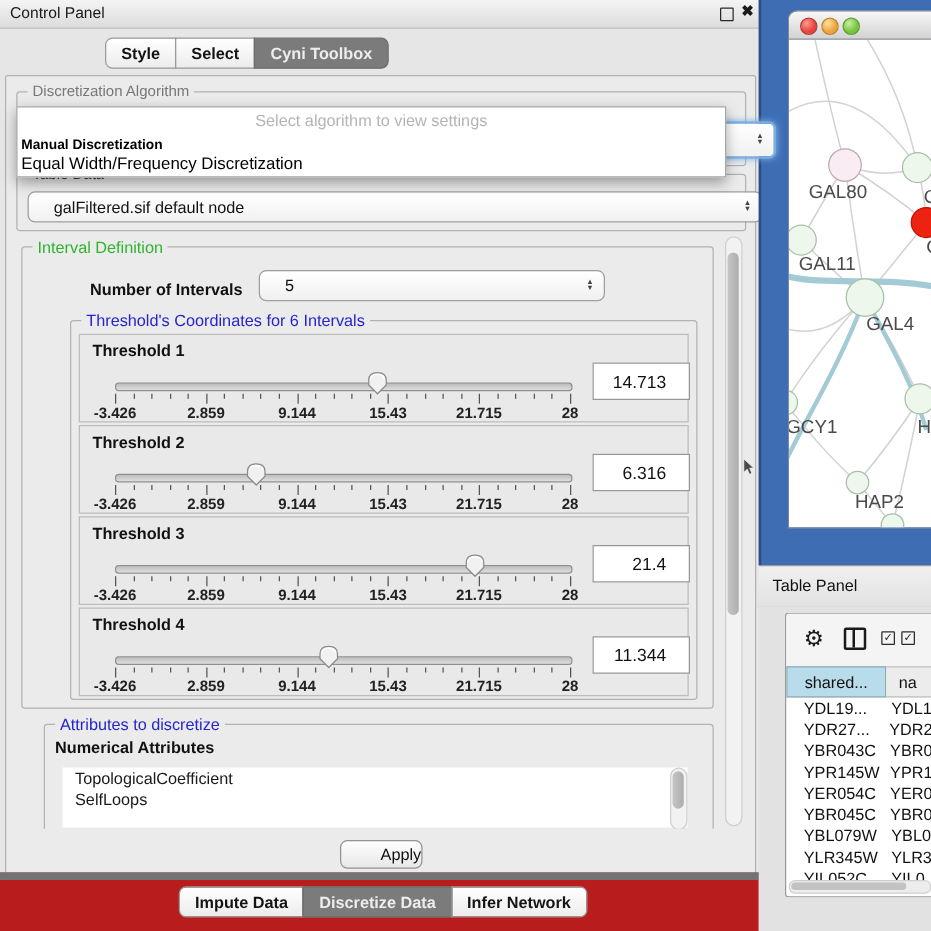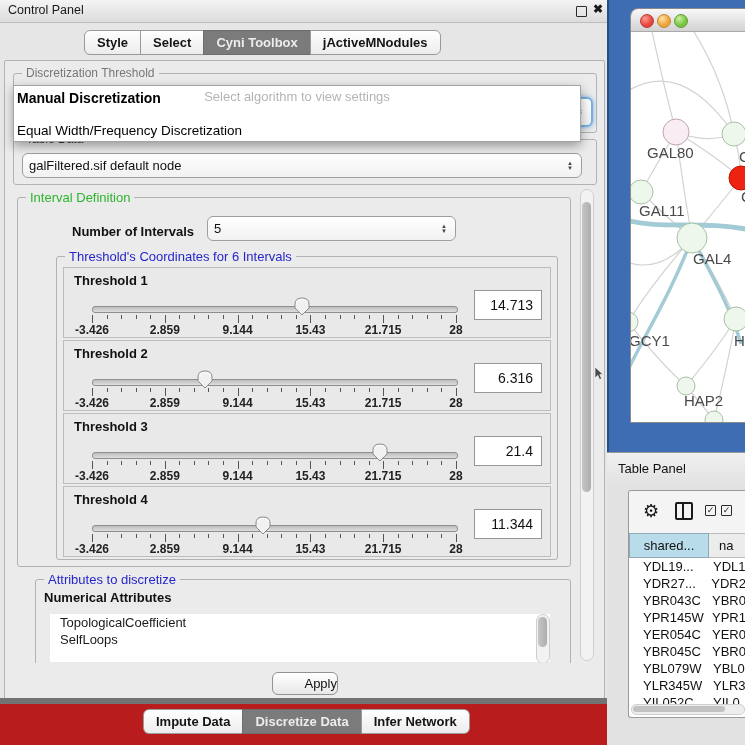--- a/index.html
+++ b/index.html
@@ -26,49 +26,49 @@
     background:#ebebeb;border:1px solid #b3b3b3;border-radius:2px;}
 
   .group{position:absolute;border:1px solid #b2b2b2;border-radius:3px;}
   .group-label{position:absolute;top:-8px;left:8px;background:#ebebeb;padding:0 4px;
     font-size:12px;color:#333;white-space:nowrap;}
   .gl-green{color:#2db52d;font-size:13px;}
   .gl-blue{color:#2525cc;font-size:13px;}
   .gl-faded{color:#777;}
 
   .combo{position:absolute;background:linear-gradient(#ffffff,#f1f1f1);border:1px solid #9f9f9f;
-    border-radius:6px;display:flex;align-items:center;padding:0 6px;font-size:13px;color:#111;}
+    border-radius:6px;display:flex;align-items:center;padding:0 20px;font-size:13px;color:#111;}
   .combo .spin{position:absolute;right:8px;top:50%;transform:translateY(-50%);
     display:flex;flex-direction:column;font-size:6px;line-height:5px;color:#444;}
   #algo-combo{left:16px;top:36px;width:556px;height:26px;border:2px solid #79aee3;
     box-shadow:0 0 5px #79aee3;z-index:10;}
 
   #algo-popup{position:absolute;left:8px;top:24px;width:566px;height:55px;background:#ffffff;
     border:1px solid #a4a4a4;box-shadow:0 4px 10px rgba(0,0,0,0.35);z-index:30;}
   #algo-prompt{position:absolute;left:0;top:3px;width:100%;text-align:center;color:#b4b4b4;font-size:13px;}
-  #algo-opt1{position:absolute;left:3px;top:4px;font-weight:bold;font-size:14px;color:#000;}
+  #algo-opt1{position:absolute;left:3px;top:24px;font-weight:bold;font-size:11px;color:#000;}
   #algo-opt2{position:absolute;left:3px;top:37px;font-size:13.5px;color:#000;}
 
   
   #scrollarea{position:absolute;left:8px;top:126px;width:582px;height:476px;overflow:hidden;}
   .vscroll{position:absolute;background:#f2f2f2;border:1px solid #cfcfcf;border-radius:7px;}
   .vthumb{position:absolute;left:1px;width:9px;background:linear-gradient(90deg,#c6c6c6,#adadad);border-radius:5px;}
   .thr-box{position:absolute;left:6px;width:486px;height:69px;background:#e9e9e9;
     border:1px solid #bcbcbc;}
   .thr-label{position:absolute;left:10px;top:5px;font-weight:bold;font-size:13px;}
   .thr-track{position:absolute;left:28px;top:38px;width:364px;height:5px;
     background:linear-gradient(#bdbdbd,#dedede);border:1px solid #8f8f8f;border-radius:3px;}
   .thr-thumb{position:absolute;top:29px;width:16px;height:19px;}
   .thr-ticks{position:absolute;left:28px;top:47px;width:364px;height:9px;}
   .tick{position:absolute;top:0;width:1px;height:4px;background:#555;}
   .tick.major{height:8px;}
   .thr-labels{position:absolute;left:28px;top:55px;width:364px;height:12px;}
   .tlabel{position:absolute;transform:translateX(-50%);font-size:12px;font-weight:bold;color:#222;white-space:nowrap;}
   .thr-value{position:absolute;left:410px;top:22px;width:58px;height:28px;background:#fff;
-    border:1px solid #979797;font-size:14px;line-height:28px;text-align:right;padding-right:8px;box-sizing:content-box;}
+    border:1px solid #979797;font-size:14px;line-height:28px;text-align:right;padding-right:18px;box-sizing:content-box;}
 
   #attr-list{position:absolute;left:14px;top:34px;width:500px;height:48px;background:#fff;overflow:hidden;}
   .attr-item{display:block;padding-left:10px;line-height:17px;font-size:13px;color:#1a1a1a;}
 
   .push-btn{position:absolute;background:linear-gradient(#ffffff,#e7e7e7);border:1px solid #939393;
     border-radius:6px;text-align:right;font-size:13px;line-height:21px;}
 
   #bottom-strip{position:absolute;left:0;top:698px;width:607px;height:47px;background:#b91c1c;
     border-top:6px solid #737373;}
 
@@ -126,29 +126,26 @@
     <div id="top-tabs" class="tabrow" style="left:84px;top:30px;">
         <div class="tab">
           <span>Style</span>
         </div>
         <div class="tab">
           <span>Select</span>
         </div>
         <div class="tab selected">
           <span>Cyni Toolbox</span>
         </div>
-        <div class="tab">
-          <span>jActiveMNodules</span>
-        </div>
       </div>
 
     <div id="main-panel">
 
       <div class="group" style="left:8px;top:12px;width:582px;height:58px;">
-        <span class="group-label gl-faded">Discretization Threshold</span>
+        <span class="group-label gl-faded">Discretization Algorithm</span>
       </div>
       <div class="combo" id="algo-combo">
         <span class="spin">
             <span>▲</span>
             <span>▼</span>
           </span>
       </div>
 
       <div id="algo-popup">
         <div id="algo-prompt">Select algorithm to view settings</div>

